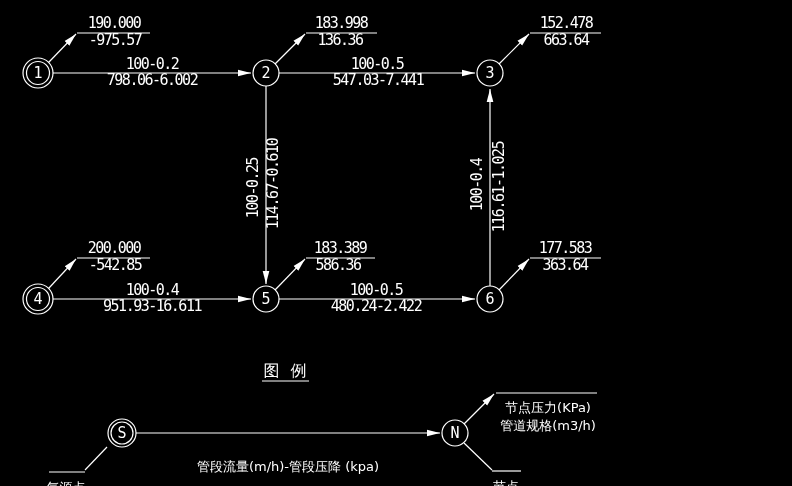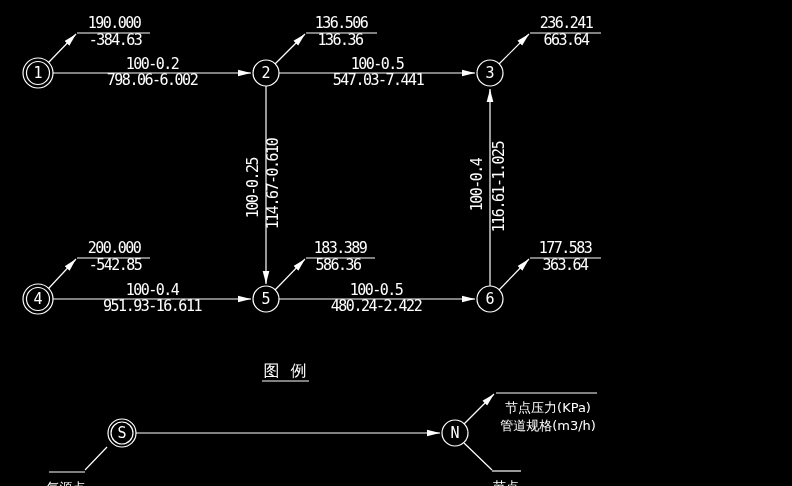--- a/index.html
+++ b/index.html
@@ -76,24 +76,24 @@
   <div class="t nodenum" style="left:38px;top:73px">1</div>
   <div class="t nodenum" style="left:266px;top:73px">2</div>
   <div class="t nodenum" style="left:490px;top:73px">3</div>
   <div class="t nodenum" style="left:38px;top:299px">4</div>
   <div class="t nodenum" style="left:266px;top:299px">5</div>
   <div class="t nodenum" style="left:490px;top:299px">6</div>
   <div class="t nodenum" style="left:122px;top:433px">S</div>
   <div class="t nodenum" style="left:455px;top:433px">N</div>
 
   <div class="t num ctr" style="left:114px;top:17px">190.000</div>
-  <div class="t num ctr" style="left:115px;top:34px">-384.63</div>
-  <div class="t num ctr" style="left:341px;top:17px">136.506</div>
+  <div class="t num ctr" style="left:115px;top:34px">-975.57</div>
+  <div class="t num ctr" style="left:341px;top:17px">183.998</div>
   <div class="t num ctr" style="left:340px;top:34px">136.36</div>
-  <div class="t num ctr" style="left:566px;top:17px">236.241</div>
+  <div class="t num ctr" style="left:566px;top:17px">152.478</div>
   <div class="t num ctr" style="left:566px;top:34px">663.64</div>
   <div class="t num ctr" style="left:114px;top:242px">200.000</div>
   <div class="t num ctr" style="left:115px;top:259px">-542.85</div>
   <div class="t num ctr" style="left:340px;top:242px">183.389</div>
   <div class="t num ctr" style="left:338px;top:259px">586.36</div>
   <div class="t num ctr" style="left:565px;top:242px">177.583</div>
   <div class="t num ctr" style="left:565px;top:259px">363.64</div>
 
   <div class="t num ctr" style="left:152px;top:58px">100-0.2</div>
   <div class="t num ctr" style="left:152px;top:74px">798.06-6.002</div>
@@ -103,18 +103,19 @@
   <div class="t num ctr" style="left:152px;top:300px">951.93-16.611</div>
   <div class="t num ctr" style="left:376px;top:284px">100-0.5</div>
   <div class="t num ctr" style="left:376px;top:300px">480.24-2.422</div>
 
   <div class="t num rot" style="left:253px;top:188px">100-0.25</div>
   <div class="t num rot" style="left:273px;top:184px">114.67-0.610</div>
   <div class="t num rot" style="left:477px;top:185px">100-0.4</div>
   <div class="t num rot" style="left:499px;top:187px">116.61-1.025</div>
 
   <div class="t title ctr" style="left:285px;top:363px">图 例</div>
+  <div class="t cjk ctr" style="left:288px;top:436px">管段流量(m/h)-管段压降 (kpa)</div>
   <div class="t cjk ctr" style="left:66px;top:457px">气源点</div>
   <div class="t cjk ctr" style="left:548px;top:377px">节点压力(KPa)</div>
   <div class="t cjk ctr" style="left:548px;top:395px">管道规格(m3/h)</div>
   <div class="t cjk ctr" style="left:506px;top:456px">节点</div>
 
 </div>
 
 </body></html>

